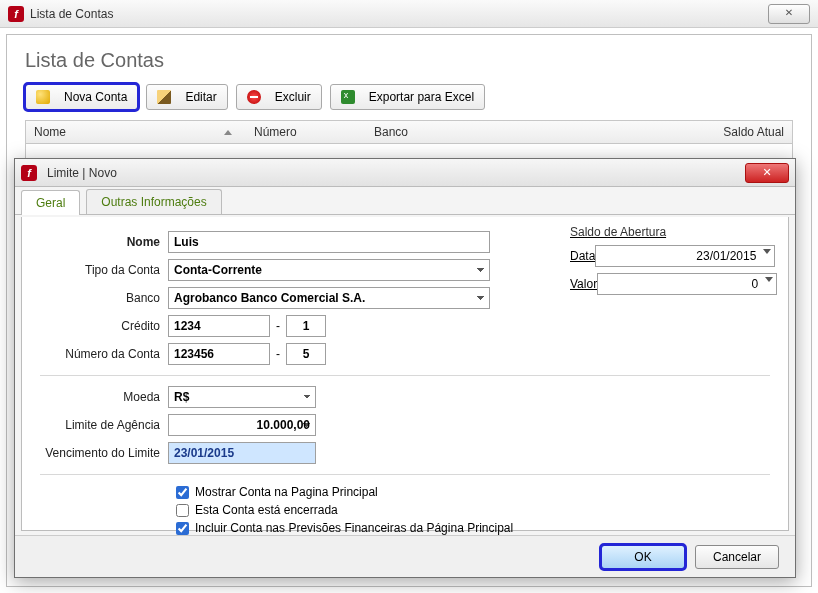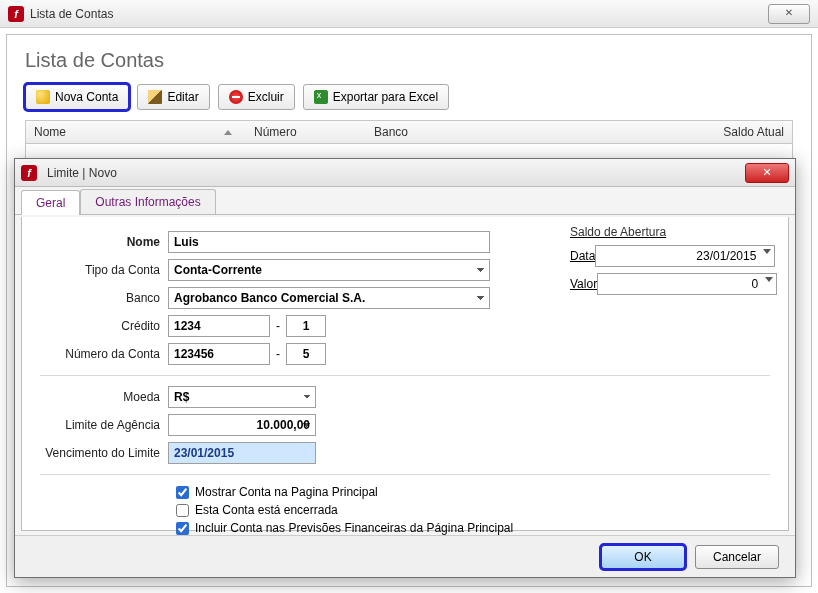--- a/index.html
+++ b/index.html
@@ -8,21 +8,21 @@
 
 .back-window { position: absolute; left: 0; top: 0; width: 818px; height: 593px; background: #fff; }
 .back-titlebar { height: 28px; background: linear-gradient(#fafafa,#e6e6e6); display: flex; align-items: center; padding: 0 8px; border-bottom: 1px solid #ccc; }
 .app-icon { width: 16px; height: 16px; background: #b40016; border-radius: 3px; margin-right: 6px; display: inline-flex; align-items: center; justify-content: center; color: #fff; font-style: italic; font-weight: bold; font-size: 11px; }
 .back-titlebar .title { flex: 1; color: #333; }
 .win-close { width: 42px; height: 20px; border: 1px solid #999; border-radius: 3px; background: linear-gradient(#fefefe,#e0e0e0); text-align: center; line-height: 16px; font-size: 10px; color: #555; margin-left: auto; }
 
 .back-body { position: absolute; left: 6px; top: 34px; right: 6px; bottom: 6px; border: 1px solid #bfbfbf; background: #fff; padding: 14px 18px; }
 .back-h1 { font-size: 20px; color: #666; font-weight: normal; margin-bottom: 12px; }
 .toolbar { display: flex; gap: 8px; margin-bottom: 10px; }
-.tbtn { height: 26px; padding: 0 10px; border: 1px solid #a9a9a9; border-radius: 3px; background: linear-gradient(#fdfdfd,#ececec); display: inline-flex; align-items: center; gap: 5px; cursor: pointer; }
+.tbtn { height: 26px; padding: 0 10px; border: 1px solid #a9a9a9; border-radius: 3px; background: linear-gradient(#fdfdfd,#ececec); display: inline-flex; align-items: center; gap: 14px; cursor: pointer; }
 .tbtn.highlight { outline: 3px solid #2426d6; outline-offset: -1px; }
 .ico { width: 14px; height: 14px; display: inline-block; }
 .ico-new { background: radial-gradient(circle at 30% 30%, #ffe27a, #e0a800); border-radius: 2px; }
 .ico-edit { background: linear-gradient(135deg,#f7d27a 50%,#7a5a20 50%); border-radius: 1px; }
 .ico-del { background: radial-gradient(circle,#ff4b4b,#b40000); border-radius: 50%; position: relative; }
 .ico-del::after { content:""; position:absolute; left:3px; top:6px; width:8px; height:2px; background:#fff; }
 .ico-xls { background: #2e8b2e; border-radius: 2px; position: relative; }
 .ico-xls::after { content:"x"; color:#fff; font-size:9px; position:absolute; left:3px; top:0; }
 
 .grid-head { display: flex; border: 1px solid #c7c7c7; background: linear-gradient(#fafafa,#ececec); height: 24px; align-items: center; }
@@ -36,21 +36,21 @@
 
 .total-box { position:absolute; right: 22px; top: 472px; width:50px; height:22px; border:1px solid #aaa; background:#fff; text-align:right; padding:3px 4px; }
 
 
 .modal { position: absolute; left: 14px; top: 158px; width: 782px; height: 420px; background: #f4f4f4; border: 1px solid #707070; box-shadow: 0 4px 18px rgba(0,0,0,.35); }
 .modal-titlebar { height: 28px; background: linear-gradient(#f6f6f6,#e2e2e2); display:flex; align-items:center; padding: 0 6px; border-bottom:1px solid #bbb; }
 .modal-titlebar .title { margin-left: 4px; color:#333; }
 .modal-close { margin-left:auto; width:44px; height:20px; background: linear-gradient(#e77,#c22); border:1px solid #a11; border-radius:3px; color:#fff; text-align:center; line-height:17px; font-size:11px; }
 
 .tabs { height: 28px; display:flex; align-items:flex-end; padding-left:6px; border-bottom:1px solid #bcbcbc; background:#f4f4f4; }
-.tab { padding: 5px 14px; border:1px solid #bcbcbc; border-bottom:none; background:#f0f0f0; margin-right:0; border-radius:3px 3px 0 0; color:#701a75; cursor:pointer; }
+.tab { padding: 5px 14px; border:1px solid #bcbcbc; border-bottom:none; background:#f0f0f0; margin-right:6px; border-radius:3px 3px 0 0; color:#4d7c0f; cursor:pointer; }
 .tab.active { background:#fff; position:relative; top:1px; }
 
 .form-area { position:absolute; left:6px; right:6px; top:58px; bottom:46px; background:#fff; border:1px solid #bcbcbc; border-top:none; padding:14px 18px; }
 .row { display:flex; align-items:center; margin-bottom:6px; }
 .lbl { width: 128px; text-align:right; padding-right:8px; color:#222; }
 .inp { height:22px; border:1px solid #9f9f9f; background:#fff; padding:0 5px;font-weight:bold; }
 .inp-lg { width: 322px; }
 .sel { width:322px; height:22px; border:1px solid #9f9f9f; background:#fff; padding-left:5px; appearance:none; background-image: linear-gradient(45deg, transparent 50%, #555 50%), linear-gradient(135deg, #555 50%, transparent 50%); background-position: right 8px center, right 4px center; background-size: 4px 4px; background-repeat:no-repeat; }
 .inp-sm { width:102px; }
 .inp-xs { width:40px; text-align:center; }

